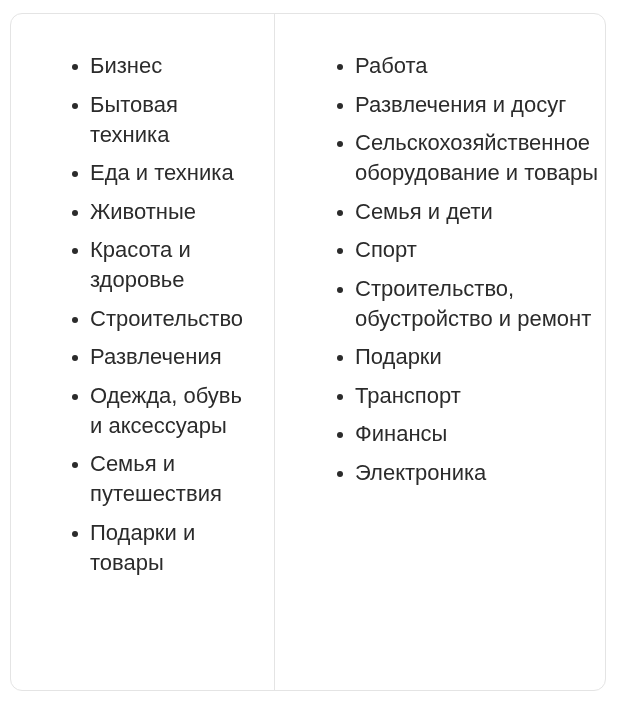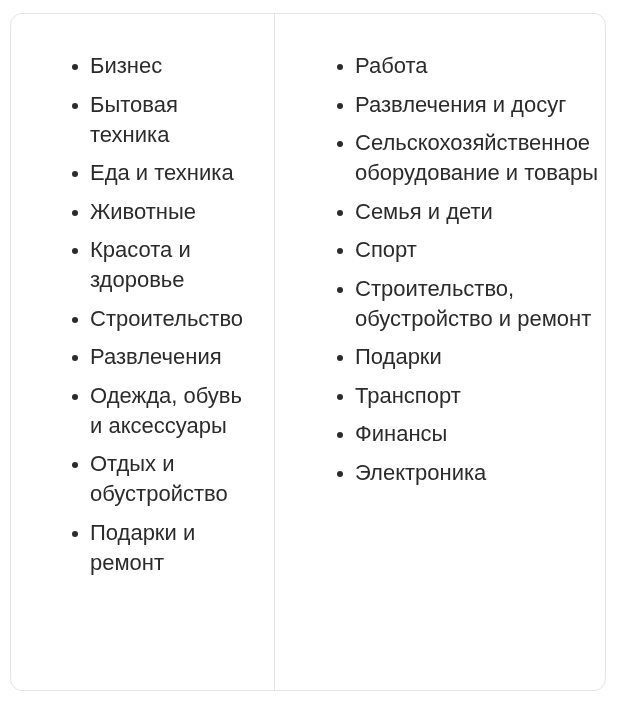--- a/index.html
+++ b/index.html
@@ -33,22 +33,22 @@
   <div class="col col-left">
     <ul>
       <li><span class="bullet"></span><span>Бизнес</span></li>
       <li><span class="bullet"></span><span>Бытовая техника</span></li>
       <li><span class="bullet"></span><span>Еда и техника</span></li>
       <li><span class="bullet"></span><span>Животные</span></li>
       <li><span class="bullet"></span><span>Красота и здоровье</span></li>
       <li><span class="bullet"></span><span>Строительство</span></li>
       <li><span class="bullet"></span><span>Развлечения</span></li>
       <li><span class="bullet"></span><span>Одежда, обувь и аксессуары</span></li>
-      <li><span class="bullet"></span><span>Отдых и обустройство</span></li>
-      <li><span class="bullet"></span><span>Подарки и ремонт</span></li>
+      <li><span class="bullet"></span><span>Семья и путешествия</span></li>
+      <li><span class="bullet"></span><span>Подарки и товары</span></li>
     </ul>
   </div>
   <div class="col col-right">
     <ul>
       <li><span class="bullet"></span><span>Работа</span></li>
       <li><span class="bullet"></span><span>Развлечения и досуг</span></li>
       <li><span class="bullet"></span><span>Сельскохозяйственное оборудование и товары</span></li>
       <li><span class="bullet"></span><span>Семья и дети</span></li>
       <li><span class="bullet"></span><span>Спорт</span></li>
       <li><span class="bullet"></span><span>Строительство, обустройство и ремонт</span></li>

